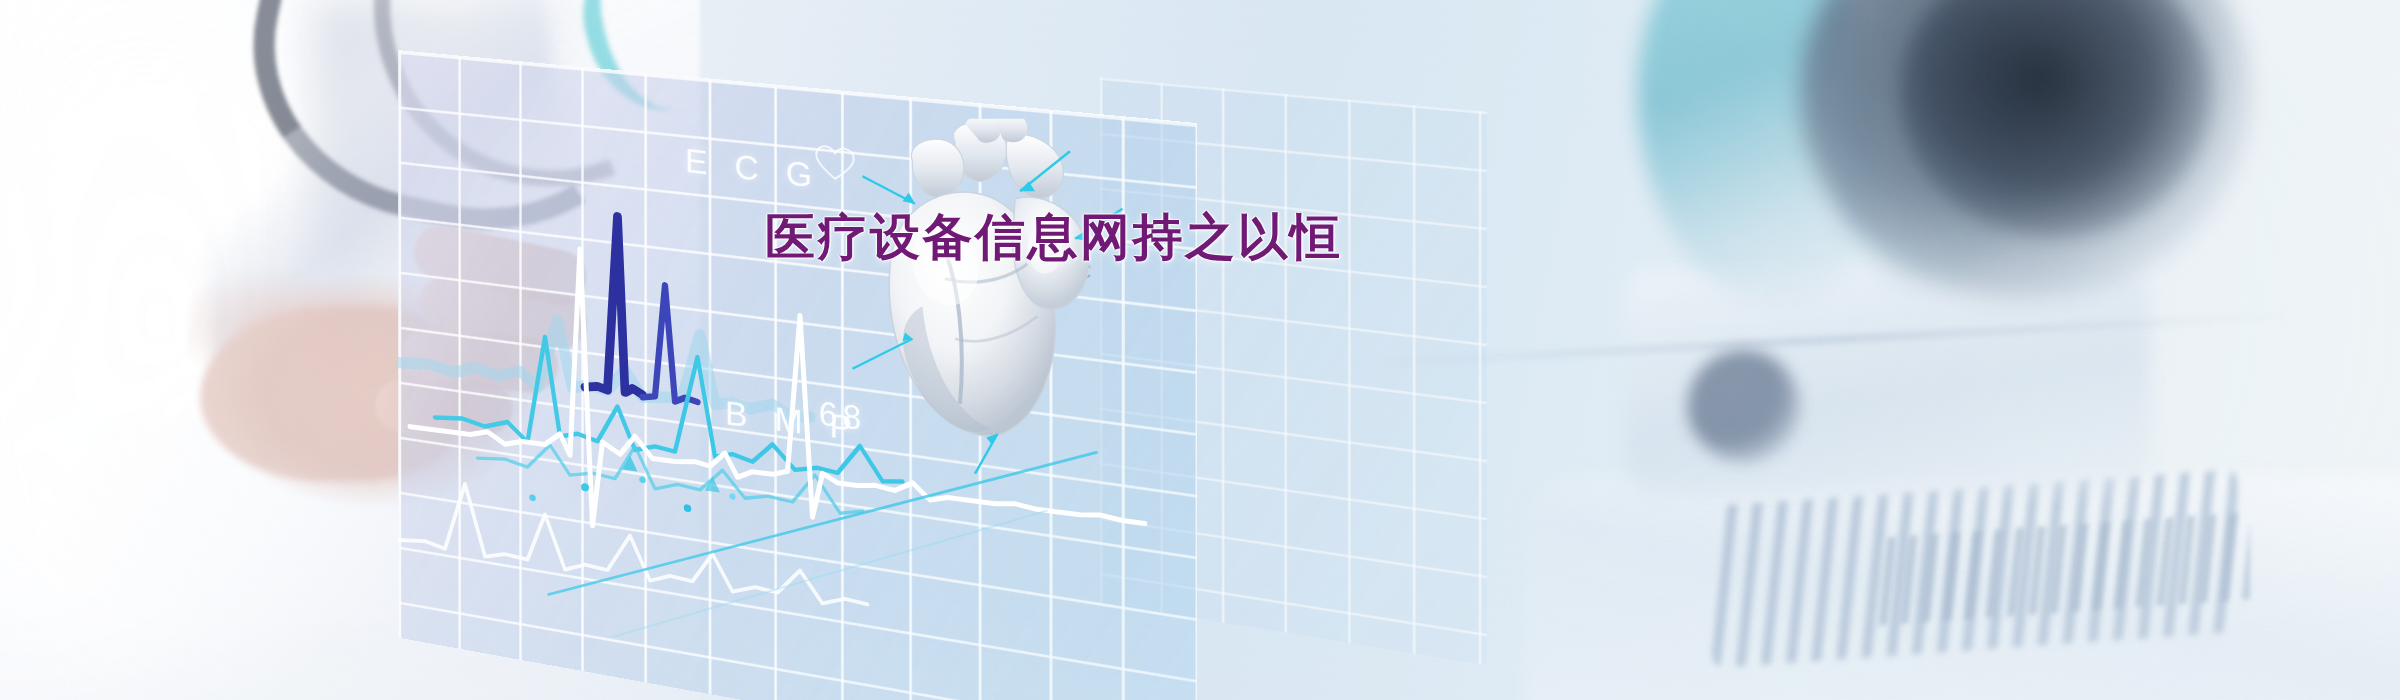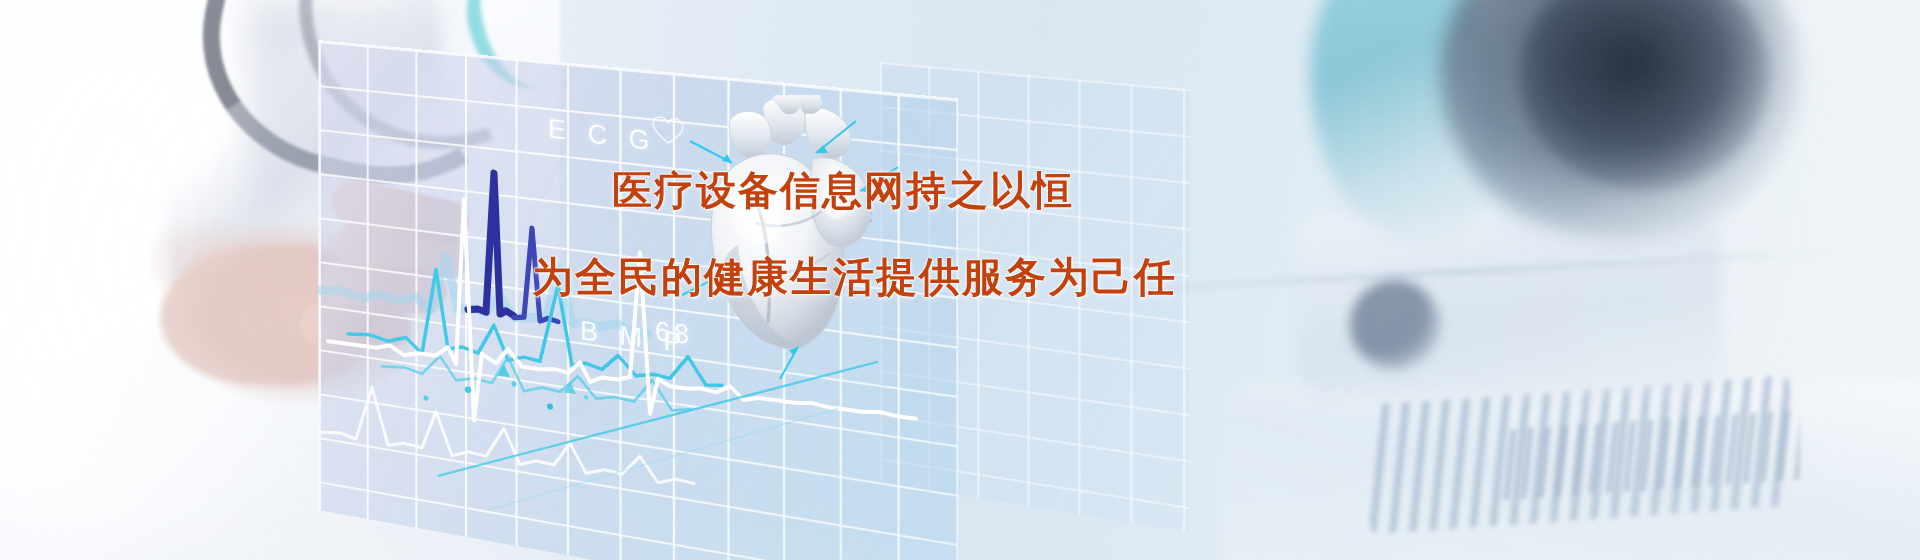--- a/index.html
+++ b/index.html
@@ -288,21 +288,21 @@
   
   .headline-block{
     position:absolute;
     left:600px; top:168px;
     width:760px;
     z-index:30;
   }
   .hl{
     font-family:"DejaVu Sans","Liberation Sans", sans-serif;
     font-weight:bold;
-    color:#c2410c;
+    color:#701a75;
     letter-spacing:2px;
     line-height:1.12;
     white-space:nowrap;
     text-shadow:
        1px 0 0 rgba(255,255,255,0.75),
       -1px 0 0 rgba(255,255,255,0.75),
        0 1px 0 rgba(255,255,255,0.75),
        0 -1px 0 rgba(255,255,255,0.75),
        1px 1px 2px rgba(255,255,255,0.6),
        0 2px 7px rgba(255,255,255,0.55);
@@ -445,17 +445,16 @@
         <line x1="22" y1="200" x2="70" y2="176"></line>
         <polygon points="70,176 62,178 64,171" fill="#2fc9ea" stroke="none"></polygon>
         <line x1="120" y1="284" x2="138" y2="252"></line>
         <polygon points="138,252 133,260 129,255" fill="#2fc9ea" stroke="none"></polygon>
       </g>
     </svg>
   </div>
 
   <div class="headline-block">
     <div class="hl hl-1">医疗设备信息网持之以恒</div>
-    <div class="hl hl-2">为全民的健康生活提供服务为己任</div>
   </div>
 
   <div class="vignette"></div>
 </div>
 
 </body></html>

